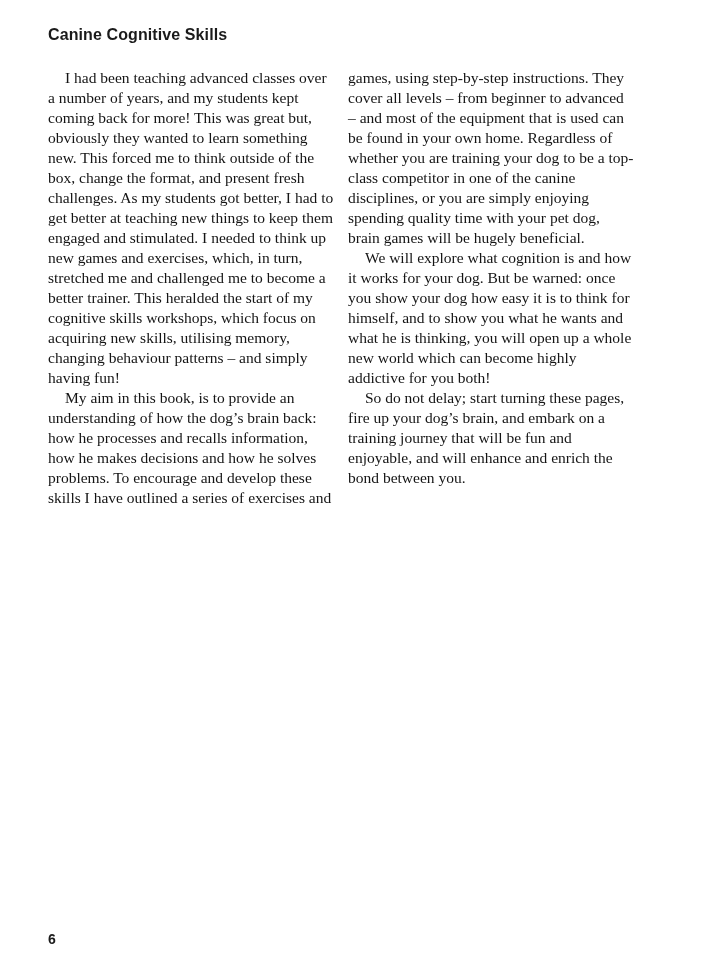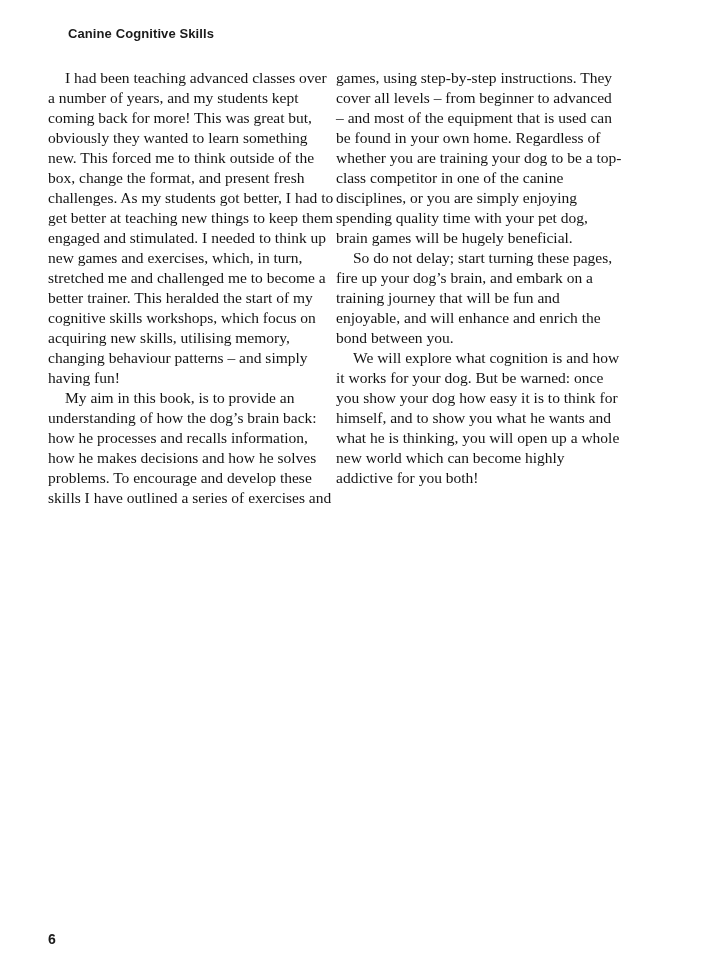--- a/index.html
+++ b/index.html
@@ -15,31 +15,30 @@
     font-family: "Liberation Serif", serif;
     color: var(--text, #141414);
     overflow: hidden;
   }
   .running-header {
     position: absolute;
     top: 26px;
     left: 48px;
     font-family: "Liberation Sans", sans-serif;
     font-weight: 700;
-    font-size: 13px;
+    font-size: 16px;
     letter-spacing: 0.1px;
     color: var(--header-text, #1a1a1a);
-    margin-left: 20px;
   }
   .columns {
     position: absolute;
     top: 68px;
     left: 48px;
     display: flex;
-    gap: 2px;
+    gap: 14px;
   }
   .col {
     width: 286px;
     font-size: 15.5px;
     line-height: 20px;
     text-align: left;
   }
   .col p {
     margin: 0;
     padding: 0;
@@ -64,20 +63,20 @@
 
   <div class="running-header">Canine Cognitive Skills</div>
 
   <div class="columns">
     <div class="col">
       <p class="indent">I had been teaching advanced classes over a number of years, and my students kept coming back for more! This was great but, obviously they wanted to learn something new. This forced me to think outside of the box, change the format, and present fresh challenges. As my students got better, I had to get better at teaching new things to keep them engaged and stimulated. I needed to think up new games and exercises, which, in turn, stretched me and challenged me to become a better trainer. This heralded the start of my cognitive skills workshops, which focus on acquiring new skills, utilising memory, changing behaviour patterns – and simply having fun!</p>
       <p class="indent">My aim in this book, is to provide an understanding of how the dog’s brain back: how he processes and recalls information, how he makes decisions and how he solves problems. To encourage and develop these skills I have outlined a series of exercises and</p>
     </div>
     <div class="col">
       <p>games, using step-by-step instructions. They cover all levels – from beginner to advanced – and most of the equipment that is used can be found in your own home. Regardless of whether you are training your dog to be a top-class competitor in one of the canine disciplines, or you are simply enjoying spending quality time with your pet dog, brain games will be hugely beneficial.</p>
+      <p class="indent">We will explore what cognition is and how it works for your dog. But be warned: once you show your dog how easy it is to think for himself, and to show you what he wants and what he is thinking, you will open up a whole new world which can become highly addictive for you both!</p>
       <p class="indent">So do not delay; start turning these pages, fire up your dog’s brain, and embark on a training journey that will be fun and enjoyable, and will enhance and enrich the bond between you.</p>
-      <p class="indent">We will explore what cognition is and how it works for your dog. But be warned: once you show your dog how easy it is to think for himself, and to show you what he wants and what he is thinking, you will open up a whole new world which can become highly addictive for you both!</p>
     </div>
   </div>
 
   <div class="page-number">6</div>
 
 </div>
 
 </body></html>

